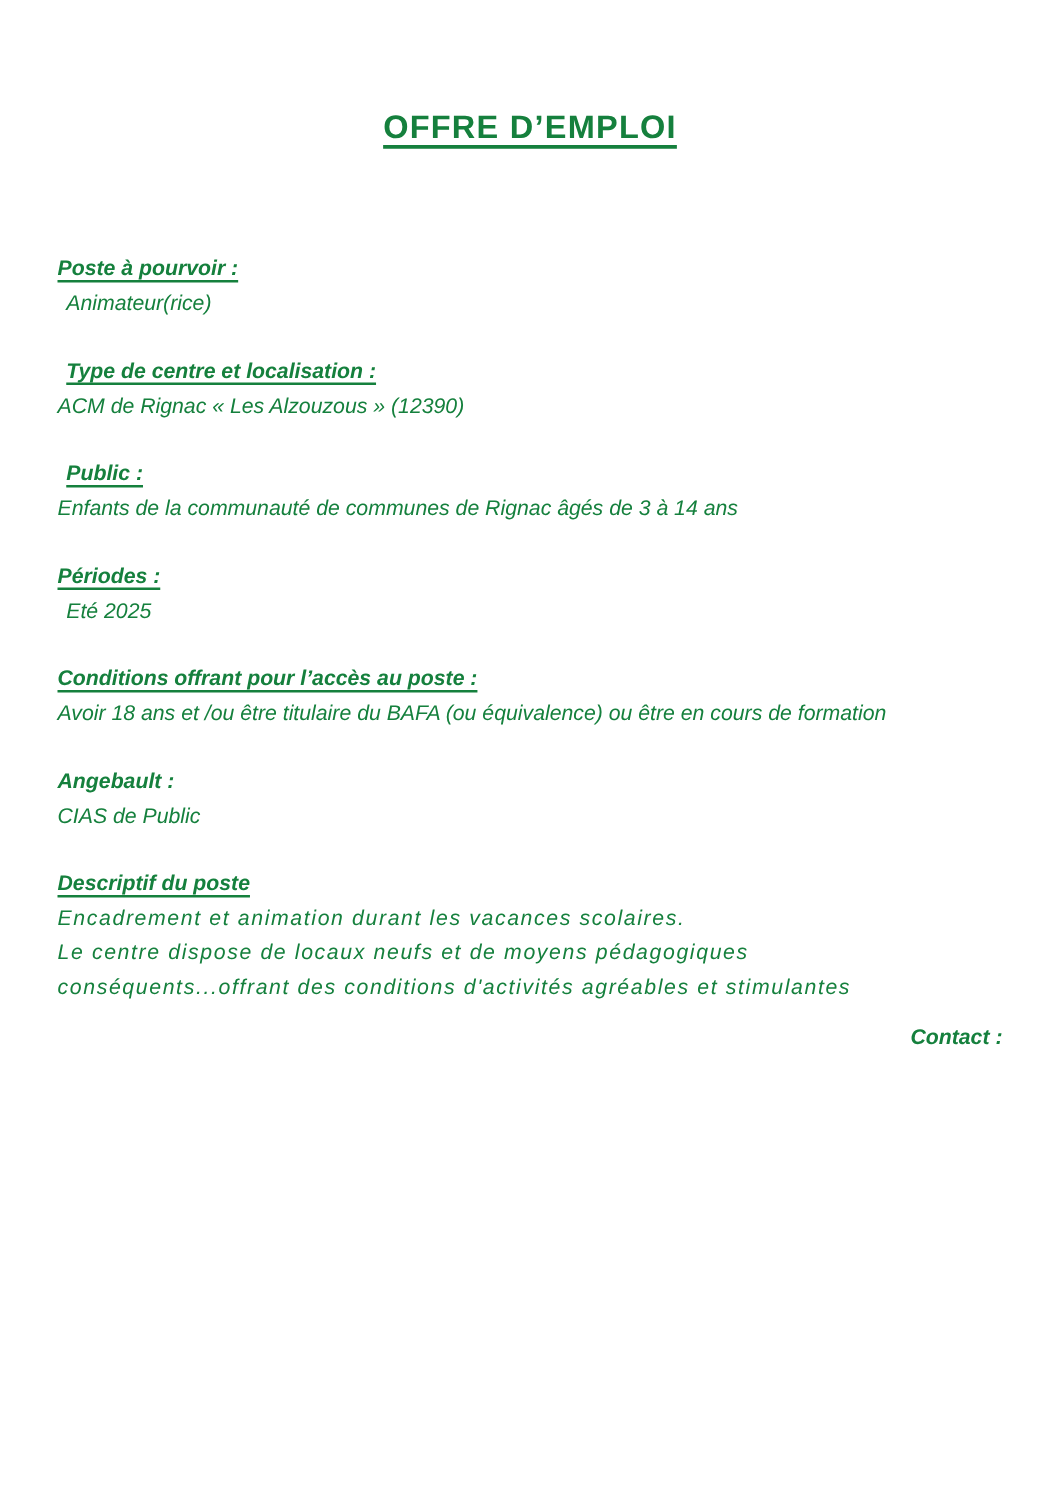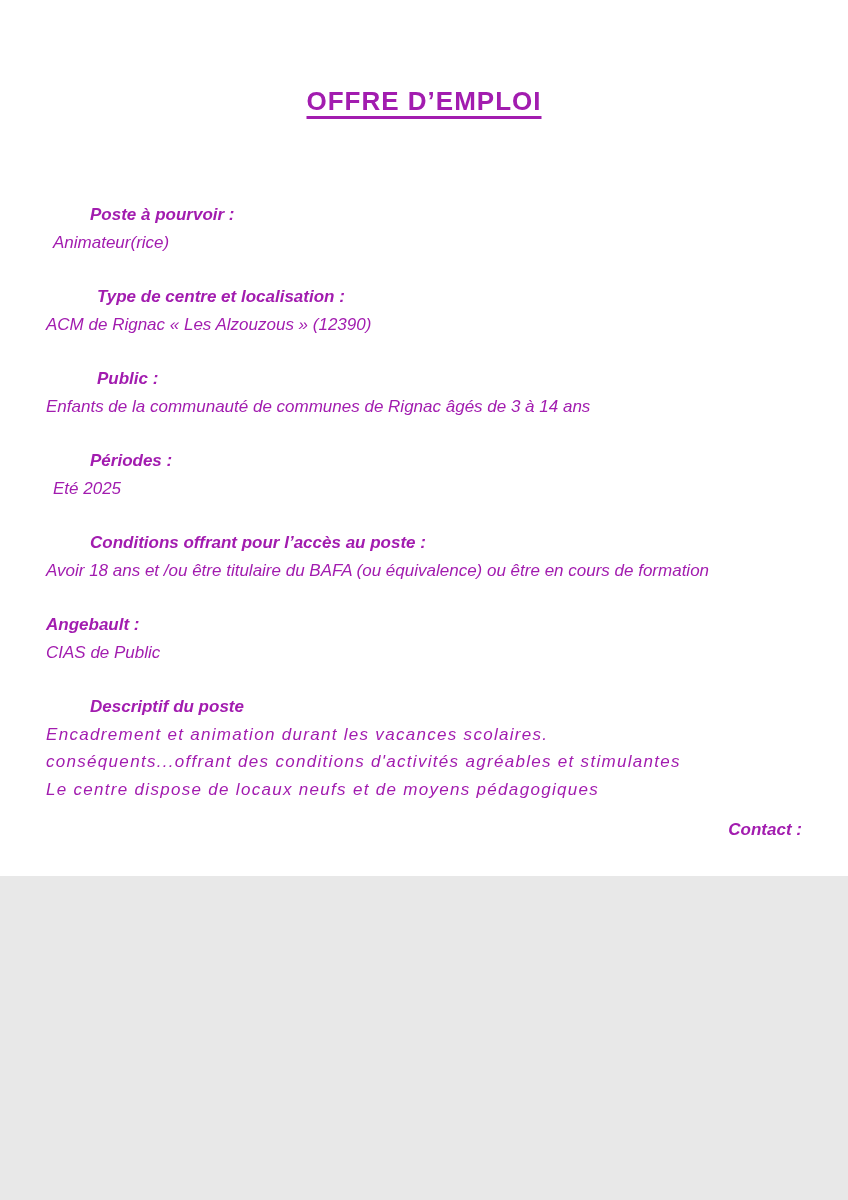--- a/index.html
+++ b/index.html
@@ -1,25 +1,25 @@
 <!DOCTYPE html>
 <html><head>
 <meta charset="utf-8">
 <style>
   html, body { margin: 0; padding: 0; background: #e8e8e8; }
   .page {
     position: relative;
     width: 848px;
-    height: 876px;
+    height: 1200px;
     margin: 0 auto;
     background: #ffffff;
     box-sizing: border-box;
     padding: 86px 46px 0 46px;
     font-family: "Liberation Sans", sans-serif;
-    color: #a21caf;
+    color: #15803d;
     overflow: hidden;
   }
   .doc-title {
     margin: 0 0 84px 0;
     text-align: center;
     font-size: 26px;
     font-weight: bold;
     letter-spacing: 1px;
     text-decoration: underline;
     text-underline-offset: 6px;
@@ -29,23 +29,23 @@
     margin: 0 0 27px 0;
     font-style: italic;
     font-size: 17px;
     line-height: 27.5px;
   }
   .sec .heading {
     font-weight: bold;
     white-space: pre-wrap;
   }
   .sec .heading.u {
+    text-decoration: underline;
     text-underline-offset: 4px;
     text-decoration-thickness: 1.5px;
-    margin-left: 44px;
   }
   .line { white-space: pre-wrap; }
   .ind { padding-left: 7px; }
   .spaced { letter-spacing: 1.3px; }
   .upright { font-style: normal; }
   .tight { margin-top: -14px; text-align: right; }
 </style>
 </head>
 <body>
 
@@ -79,21 +79,21 @@
   </section>
 
   <section class="sec">
     <div class="heading">Angebault :</div>
     <div class="line">CIAS de Public</div>
   </section>
 
   <section class="sec">
     <div class="heading u">Descriptif du poste</div>
     <div class="line spaced">Encadrement et animation durant les vacances scolaires.</div>
+    <div class="line spaced">Le centre dispose de locaux neufs et de moyens pédagogiques</div>
     <div class="line spaced">conséquents...offrant des conditions d'activités agréables et stimulantes</div>
-    <div class="line spaced">Le centre dispose de locaux neufs et de moyens pédagogiques</div>
   </section>
 
   <section class="sec tight">
     <div class="heading">Contact :</div>
   </section>
 
 </div>
 
 </body></html>

